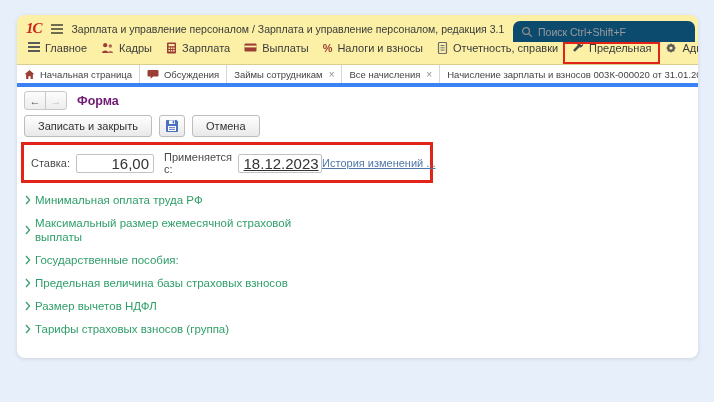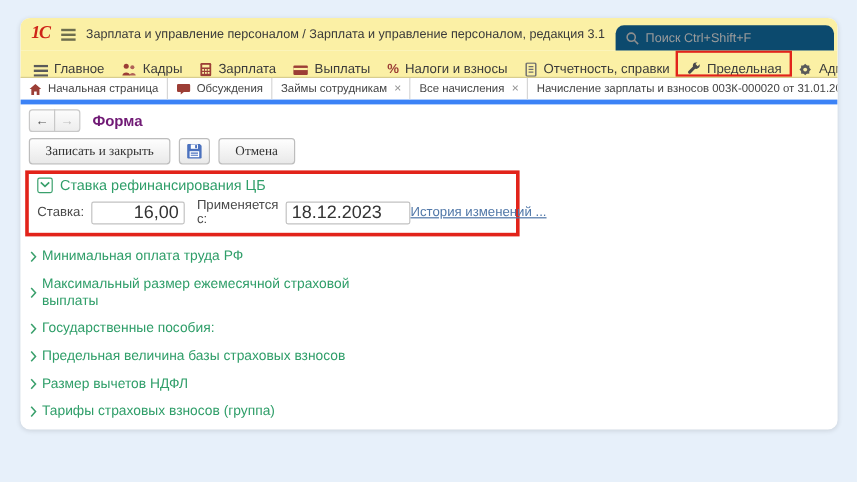--- a/index.html
+++ b/index.html
@@ -19,21 +19,21 @@
   .burger i{display:block;width:12px;height:2px;background:#6E6E4E;}
   .win-title{font-size:10.5px;color:#3A3A3A;white-space:nowrap;overflow:hidden;flex:1 1 auto;}
   .search{margin-left:auto;align-self:flex-end;flex:0 0 auto;width:182px;height:21px;
     background:#0c4a6e;border-radius:7px 7px 0 0;display:flex;align-items:center;
     gap:5px;padding:0 8px;margin-right:3px;cursor:text;}
   .search span{font-size:10.5px;color:#9B9B9B;white-space:nowrap;}
 
   
   .menubar{height:23px;background:#FBF0A5;display:flex;align-items:stretch;
     padding:0 4px;border-bottom:1px solid #D8CD8E;overflow:hidden;}
-  .menu-item{display:flex;align-items:flex-end;gap:5px;padding:0 7px;font-size:11px;
+  .menu-item{display:flex;align-items:flex-start;gap:5px;padding:0 7px;font-size:11px;
     color:#3B3B3B;white-space:nowrap;cursor:pointer;position:relative;flex:0 0 auto;}
   .menu-item .glyph{font-size:11px;font-weight:bold;color:#9C3E36;}
   .ann-box{position:absolute;left:-2px;right:-2px;top:0px;bottom:0px;
     border:2px solid #E2231A;pointer-events:none;}
 
   
   .tabbar{height:22px;background:#fff;display:flex;align-items:stretch;
     border-bottom:4px solid #3b82f6;overflow:hidden;}
   .tab{display:flex;align-items:center;gap:5px;padding:0 7px;font-size:9.5px;
     color:#444;border-right:1px solid #D6D6D6;white-space:nowrap;cursor:pointer;
@@ -45,34 +45,34 @@
   .navrow{display:flex;align-items:center;gap:10px;}
   .navbtn{width:22px;height:19px;border:1px solid #C8C8C8;border-radius:3px 0 0 3px;
     background:linear-gradient(#FCFCFC,#EDEDED);display:flex;align-items:center;
     justify-content:center;font-size:11px;color:#555;cursor:pointer;}
   .navbtn.fwd{border-radius:0 3px 3px 0;margin-left:-1px;color:#BFBFBF;}
   .form-title{font-size:12.5px;font-weight:bold;color:#701a75;}
 
   .toolbar{display:flex;align-items:center;gap:7px;margin-top:5px;}
   .btn{height:22px;padding:0 13px;border:1px solid #BDBDBD;border-radius:3px;
     background:linear-gradient(#FEFEFE,#E9E9E9);font-size:11px;color:#333;
-    display:flex;align-items:center;cursor:pointer;font-family:Liberation Serif, serif;}
+    display:flex;align-items:center;cursor:pointer;font-family:Liberation Sans, sans-serif;}
   .btn-icon{width:26px;padding:0;justify-content:center;}
 
   .refi-box{margin:5px 0 0 -3px;width:412px;border:3px solid #E2231A;
     padding:2px 7px 5px 7px;}
   .refi-head{display:flex;align-items:center;gap:6px;cursor:pointer;}
   .collapse-box{width:13px;height:13px;border:1px solid #3AA06C;border-radius:2px;
     display:flex;align-items:center;justify-content:center;flex:0 0 auto;}
   .refi-title{font-size:12px;color:#2F9E69;white-space:nowrap;}
   .refi-fields{display:flex;align-items:center;margin-top:4px;font-size:11px;color:#4A4A4A;}
   .refi-fields input{height:19px;border:1px solid #C2C2C2;border-radius:2px;
     font-size:15px;color:#333;font-family:inherit;background:#fff;}
   .inp-rate{width:78px;text-align:right;padding-right:4px;margin-left:6px;}
-  .inp-date{width:104px;text-align:left;padding-left:4px;margin-left:6px;}
+  .inp-date{width:84px;text-align:center;padding-left:4px;margin-left:6px;text-decoration:underline;}
   .lbl2{margin-left:10px;}
   .link{margin-left:auto;font-size:11px;color:#5077A8;text-decoration:underline;
     white-space:nowrap;cursor:pointer;}
 
   .groups{margin:10px 0 0 1px;}
   .group-row{display:flex;align-items:center;gap:4px;margin-bottom:9px;cursor:pointer;}
   .group-row span{font-size:11.5px;color:#2F9E69;line-height:14px;}
   .group-row .wrap{max-width:272px;}
   .chev{flex:0 0 auto;}
 </style>
@@ -213,28 +213,20 @@
           <rect x="7.6" y="1.9" width="1.6" height="2.6" fill="#4A71BE"></rect>
           <rect x="3" y="7" width="8" height="5" fill="#fff"></rect>
           <line x1="4" y1="8.6" x2="10" y2="8.6" stroke="#4A71BE" stroke-width="0.9"></line>
           <line x1="4" y1="10.4" x2="10" y2="10.4" stroke="#4A71BE" stroke-width="0.9"></line>
         </svg>
       </button>
       <button class="btn">Отмена</button>
     </div>
 
     <div class="refi-box">
-      <div class="refi-head">
-        <span class="collapse-box">
-          <svg width="9" height="6" viewBox="0 0 9 6">
-              <polyline points="1,1 4.5,4.3 8,1" fill="none" stroke="#3AA06C" stroke-width="1.4"></polyline>
-            </svg>
-        </span>
-        <span class="refi-title">Ставка рефинансирования ЦБ</span>
-      </div>
       <div class="refi-fields">
         <span>Ставка:</span>
         <input class="inp-rate" value="16,00" style="">
         <span class="lbl2">Применяется с:</span>
         <input class="inp-date" value="18.12.2023" style="">
         <span class="link">История изменений ...</span>
       </div>
     </div>
 
     <div class="groups">

